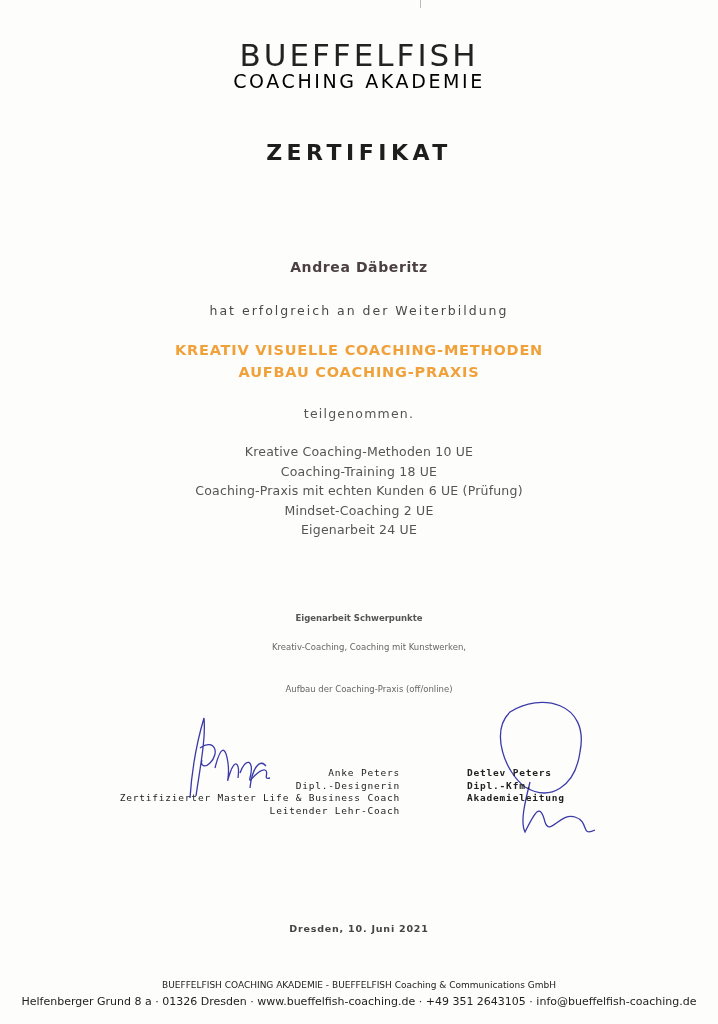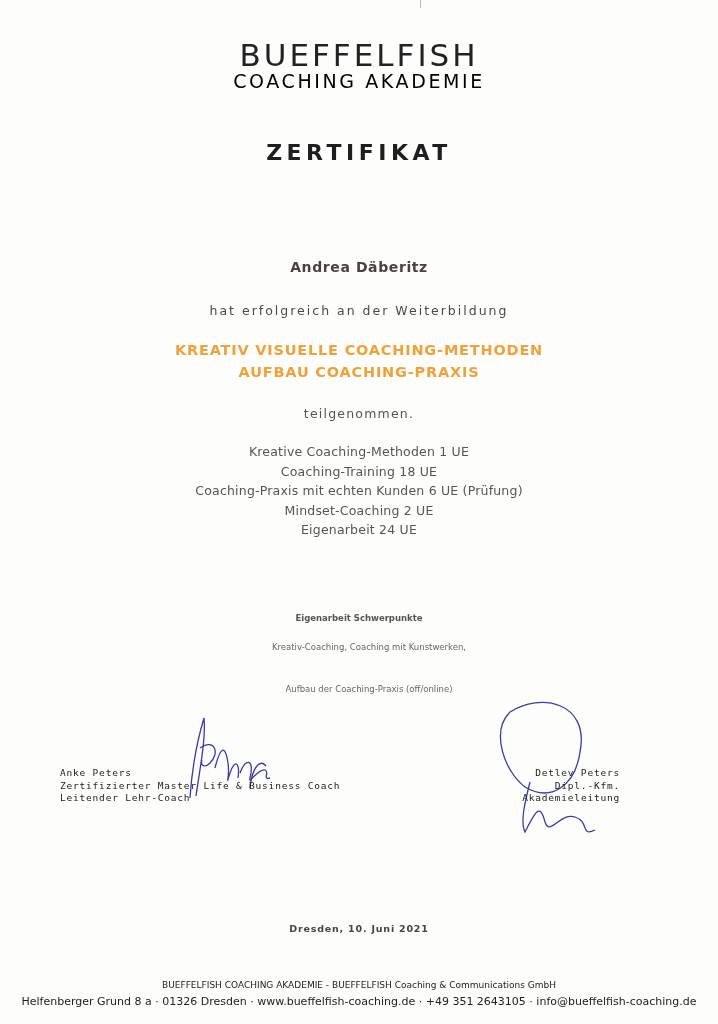--- a/index.html
+++ b/index.html
@@ -25,22 +25,22 @@
   .course { font-size: 14.5px; font-weight: bold; color: #f0a13a; letter-spacing: 0.8px; }
   .course1 { top: 342px; }
   .course2 { top: 364px; }
   .participated { top: 406px; font-size: 12.5px; letter-spacing: 1.2px; color: #555; }
   .modules { top: 442px; }
   .module { font-size: 12.5px; color: #555; line-height: 19.5px; letter-spacing: 0.2px; }
   .focus-h { top: 613px; font-size: 8.5px; font-weight: bold; color: #555; }
   .focus-t { font-size: 8.5px; color: #666; line-height: 14px; margin-left: 20px; }
   .focus1 { top: 640px; }
   .focus3 { top: 682px; }
-  .sig-left { position: absolute; left: 60px; width: 340px; top: 767px; text-align: left; }
-  .sig-right { position: absolute; left: 450px; width: 170px; top: 767px; text-align: right; }
+  .sig-left { position: absolute; left: 60px; width: 340px; top: 767px; text-align: right; }
+  .sig-right { position: absolute; left: 467px; width: 170px; top: 767px; text-align: left; font-weight: bold; }
   .sig-line { font-family: "DejaVu Sans Mono", monospace; font-size: 9.5px; line-height: 12.5px; color: #222; letter-spacing: 0.8px; }
   .sig-svg { position: absolute; }
   .date { top: 923px; font-size: 9.5px; font-weight: bold; color: #444; letter-spacing: 0.8px; }
   .footer1 { top: 980px; font-size: 9px; color: #222; }
   .footer2 { top: 995px; font-size: 11px; color: #222; }
   .topmark { position: absolute; left: 420px; top: 0; width: 1px; height: 8px; background: #bbb; }
 </style>
 </head>
 <body>
 
@@ -53,40 +53,41 @@
 
 <div class="abs name">Andrea Däberitz</div>
 <div class="abs sub">hat erfolgreich an der Weiterbildung</div>
 
 <div class="abs course course1">KREATIV VISUELLE COACHING-METHODEN</div>
 <div class="abs course course2">AUFBAU COACHING-PRAXIS</div>
 
 <div class="abs participated">teilgenommen.</div>
 
 <div class="abs modules">
-  <div class="module">Kreative Coaching-Methoden 1 UE</div>
+  <div class="module">Kreative Coaching-Methoden 10 UE</div>
   <div class="module">Coaching-Training 18 UE</div>
   <div class="module">Coaching-Praxis mit echten Kunden 6 UE (Prüfung)</div>
   <div class="module">Mindset-Coaching 2 UE</div>
   <div class="module">Eigenarbeit 24 UE</div>
 </div>
 
 <div class="abs focus-h">Eigenarbeit Schwerpunkte</div>
 <div class="abs focus1">
   <div class="focus-t">Kreativ-Coaching, Coaching mit Kunstwerken,</div>
 </div>
 <div class="abs focus3">
   <div class="focus-t">Aufbau der Coaching-Praxis (off/online)</div>
 </div>
 
 <svg class="sig-svg" style="left:170px; top:708px;" width="120" height="100" viewBox="0 0 120 100">
   <path d="M20 90 C 22 60, 28 30, 34 10 C 36 30, 30 60, 26 88 M30 40 C 45 30, 50 45, 40 55 C 35 60, 30 58, 32 52 M45 60 C 50 40, 55 35, 58 55 C 60 70, 55 80, 60 65 C 65 50, 70 55, 68 70 M70 65 C 75 50, 85 50, 80 70 C 78 78, 88 60, 95 62 C 100 64, 92 72, 100 70 M80 80 C 82 60, 90 50, 96 58" fill="none" stroke="#3a3aa8" stroke-width="1.3"></path>
 </svg>
 <div class="sig-left">
   <div class="sig-line">Anke Peters</div>
+  <div class="sig-line">Dipl.-Designerin</div>
   <div class="sig-line">Zertifizierter Master Life &amp; Business Coach</div>
   <div class="sig-line">Leitender Lehr-Coach</div>
 </div>
 
 <svg class="sig-svg" style="left:480px; top:692px;" width="140" height="150" viewBox="0 0 140 150">
   <path d="M30 20 C 60 0, 110 10, 100 60 C 95 95, 70 110, 45 95 C 25 80, 10 40, 30 20 M50 90 C 45 110, 40 130, 45 140 C 55 120, 60 110, 65 130 C 70 145, 80 120, 95 125 C 110 130, 100 145, 115 138" fill="none" stroke="#3a3aa8" stroke-width="1.3"></path>
 </svg>
 <div class="sig-right">
   <div class="sig-line">Detlev Peters</div>
   <div class="sig-line">Dipl.-Kfm.</div>

